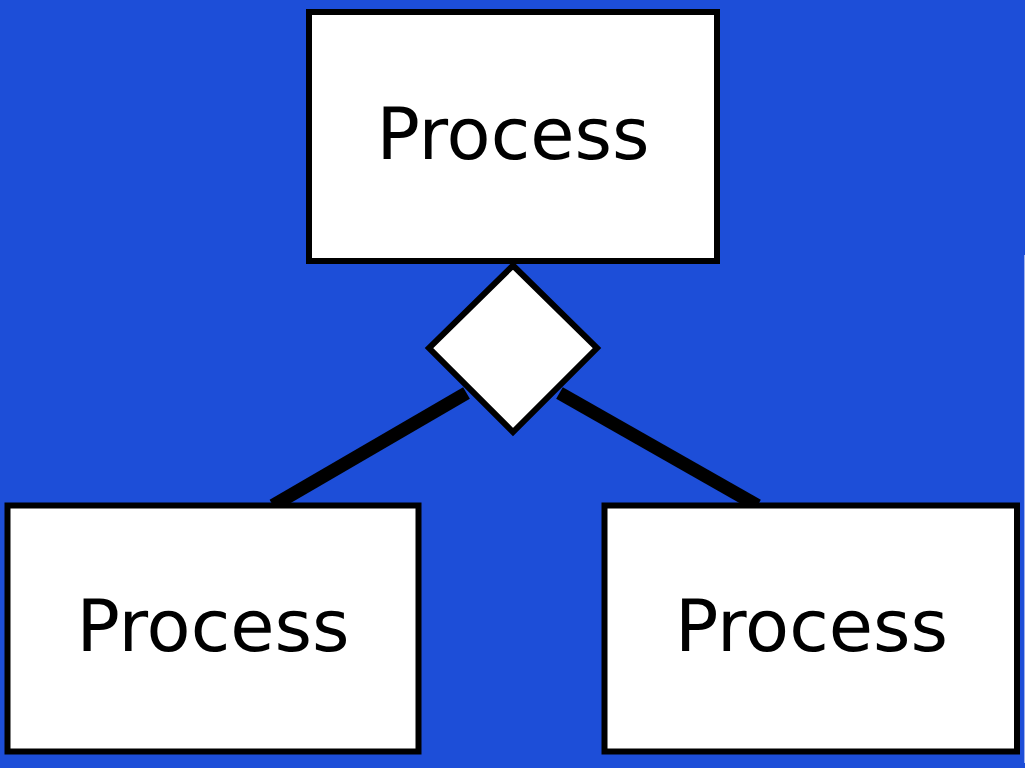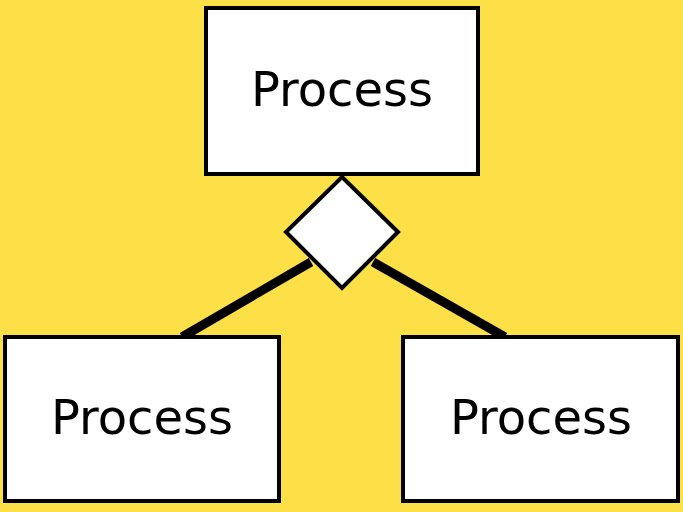--- a/index.html
+++ b/index.html
@@ -8,21 +8,21 @@
     padding: 0;
     background: #ffffff;
   }
   body {
     font-family: "DejaVu Sans", "Liberation Sans", sans-serif;
   }
   #canvas {
     position: relative;
     width: 683px;
     height: 512px;
-    background: #fde047;
+    background: #1d4ed8;
     overflow: hidden;
   }
   #diagram-svg {
     position: absolute;
     left: 0;
     top: 0;
     width: 683px;
     height: 512px;
     display: block;
   }

